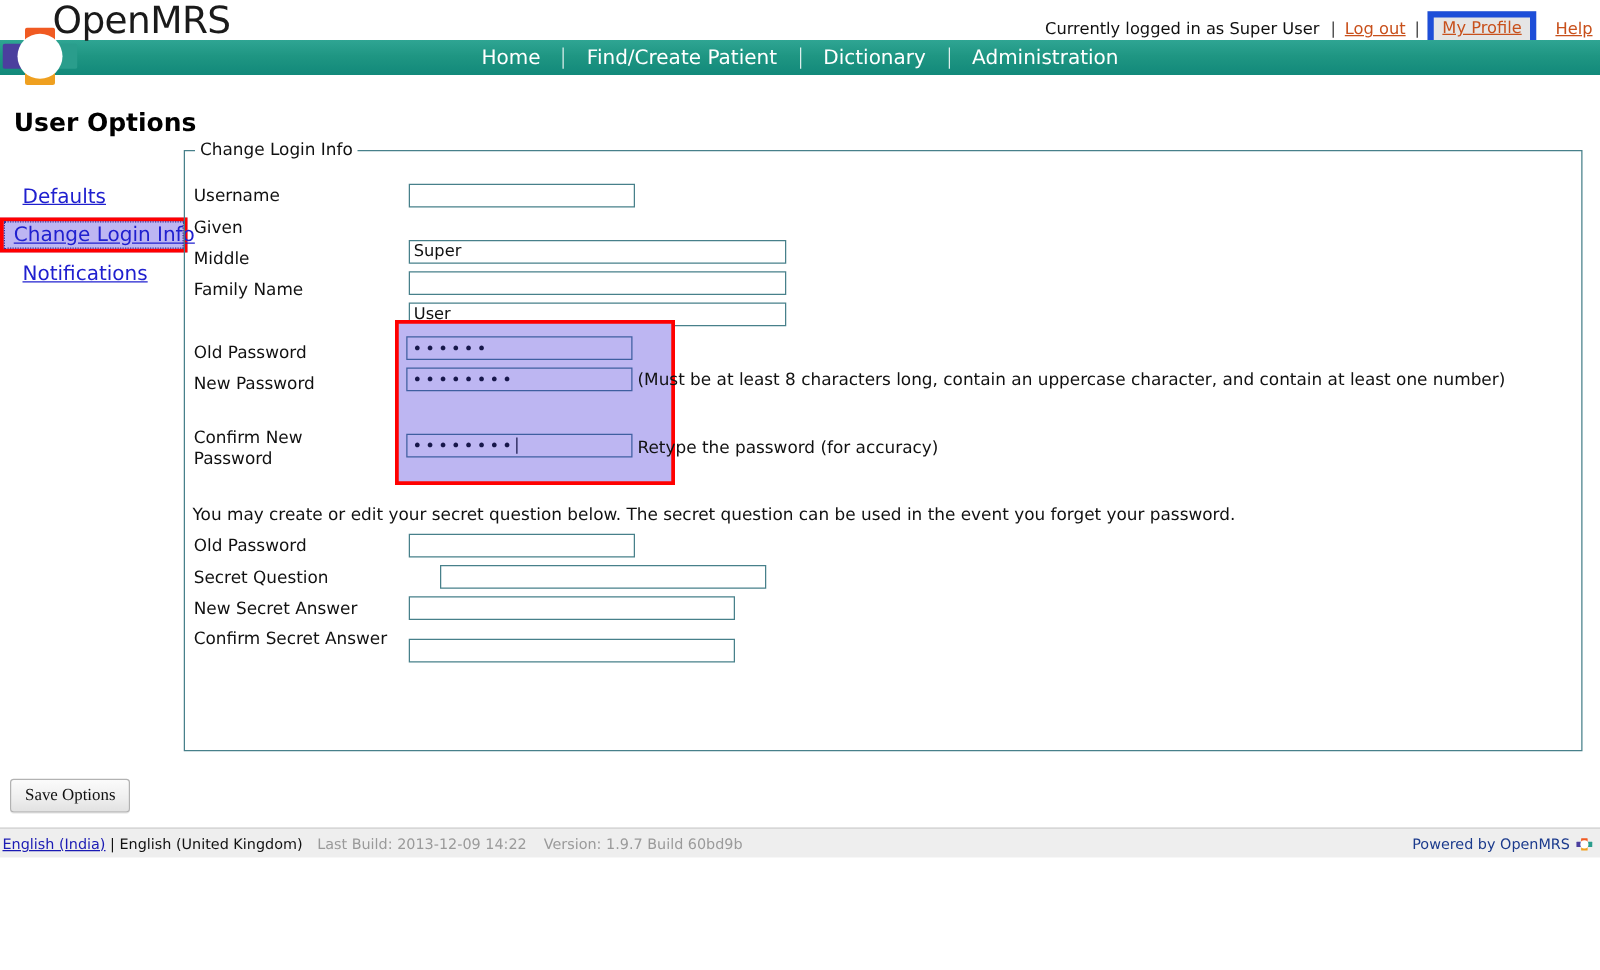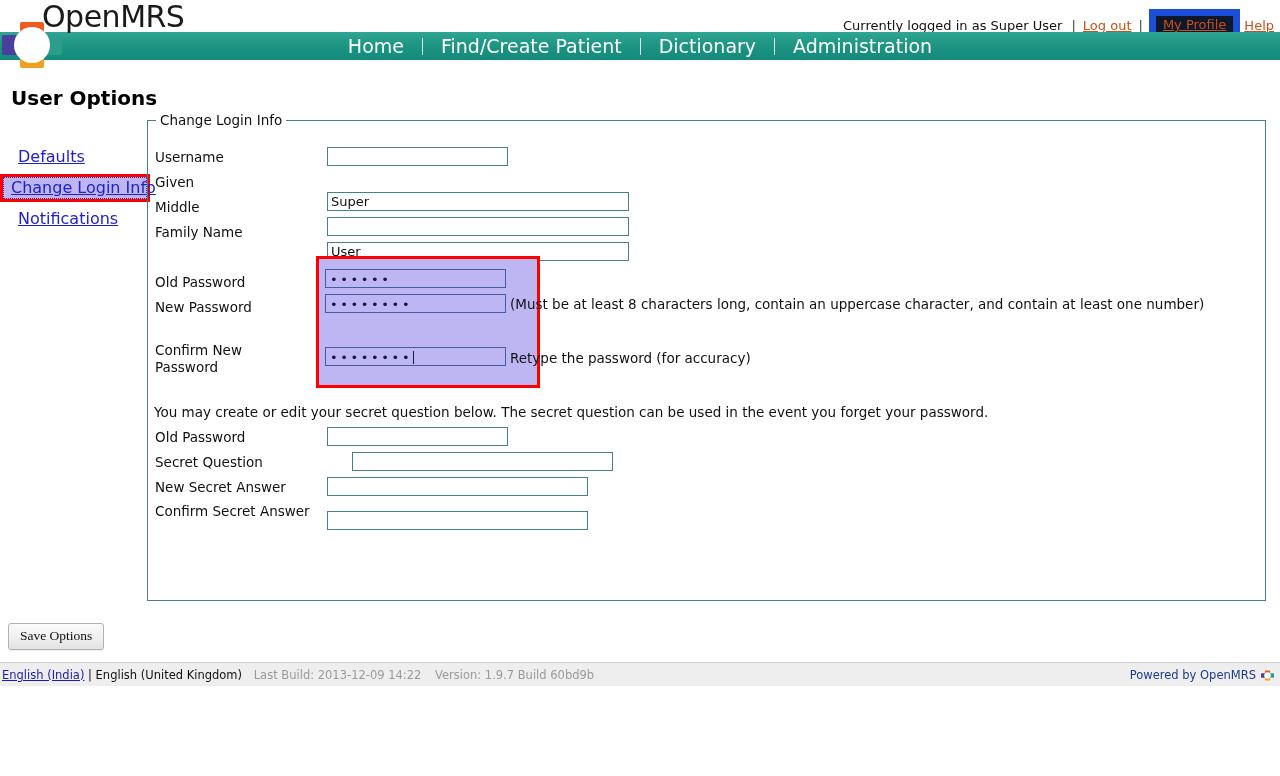--- a/index.html
+++ b/index.html
@@ -65,45 +65,45 @@
     color: #444;
     margin: 0 7px 0 0;
     display: inline-block;
   }
   #userbar a {
     color: #c8501b;
     text-decoration: underline;
     font-size: 13px;
   }
   #my-profile-hl {
-    border: 7px solid #1d4ed8;
-    background: #0f172a;
+    border: 5px solid #1d4ed8;
+    background: #e5e5e5;
     padding: 2px 7px 3px 7px;
     margin-left: 2px;
-    margin-right: 0;
+    margin-right: 11px;
     line-height: 14px;
   }
   #help-link { margin-left: 4px; }
 
   
   #navbar {
     position: absolute;
     left: 0;
     top: 32px;
     width: 1280px;
     height: 28px;
     background: linear-gradient(to bottom, #2fa593 0%, #1f9683 45%, #12897a 100%);
     display: flex;
     align-items: center;
     justify-content: center;
     z-index: 2;
   }
   #navbar .navitem {
     color: #ffffff;
-    font-size: 19px;
+    font-size: 16px;
     padding: 0 18px;
     text-decoration: none;
     line-height: 28px;
   }
   #navbar .navdiv {
     width: 1px;
     height: 17px;
     background: #ffffff;
     opacity: 0.85;
   }

